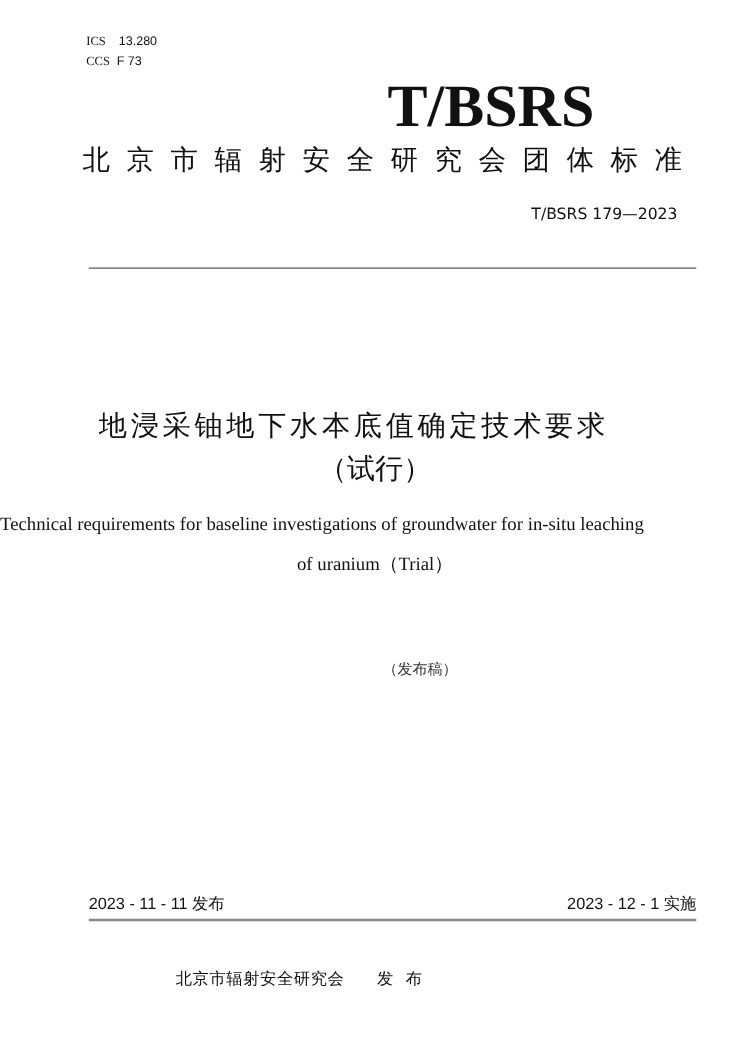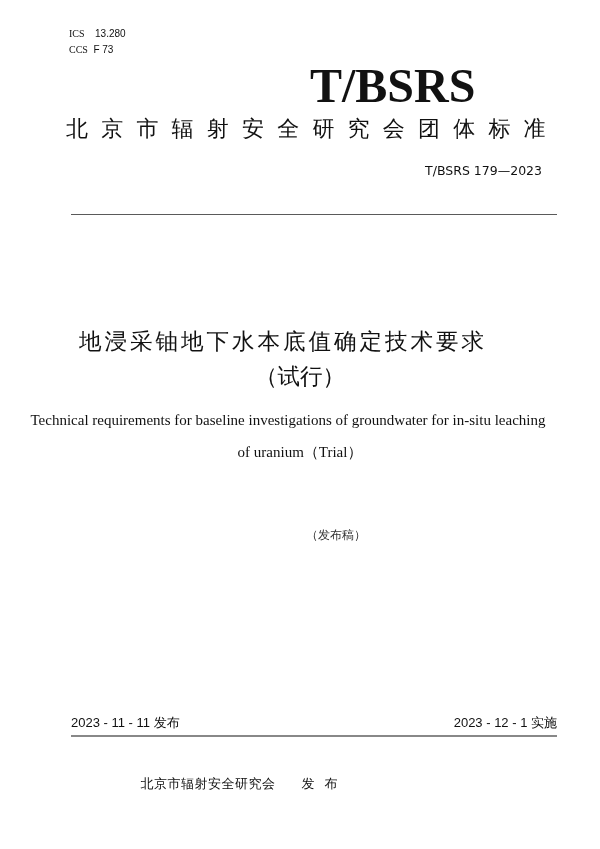--- a/index.html
+++ b/index.html
@@ -16,23 +16,23 @@
 
     #brand { left: 310px; top: 59px; width: 214px; text-align: left; font-size: 48px; font-weight: bold; line-height: 54px; letter-spacing: 0px; }
     #org-title { left: 66px; top: 113px; width: 490px; font-size: 22px; line-height: 32px; letter-spacing: 13.2px; }
     #std-number { right: 58px; top: 163px; font-size: 12.5px; line-height: 16px; }
 
     .hr { position: absolute; left: 71px; width: 486px; height: 1px; background: #5a5a5a; }
     #hr-top { top: 214px; }
     #hr-bottom { top: 735px; height: 2px; background: #888; }
 
     #title-cn { left: 0; width: 566px; top: 325px; text-align: center; font-size: 22.5px; line-height: 32px; letter-spacing: 3px; }
-    #title-trial { left: 0; width: 600px; top: 360px; text-align: center; font-size: 22.5px; line-height: 32px; }
+    #title-trial { left: 0; width: 600px; top: 360px; text-align: center; font-size: 22.5px; line-height: 32px; font-family: Liberation Mono, monospace; }
 
-    #title-en-1 { left: 0; width: 576px; top: 410px; text-align: center; font-size: 15px; line-height: 20px; }
+    #title-en-1 { left: 0; width: 576px; top: 410px; text-align: left; font-size: 15px; line-height: 20px; }
     #title-en-2 { left: 0; width: 600px; top: 442px; text-align: center; font-size: 15px; line-height: 20px; }
 
     #draft-status { left: 0; width: 600px; top: 527px; text-align: center; font-size: 12px; line-height: 16px; color: #333; padding-left: 36px; }
 
     #publish-date { left: 71px; top: 714px; font-size: 13px; line-height: 18px; }
     #effective-date { right: 43px; top: 714px; font-size: 13px; line-height: 18px; }
 
     #publisher { left: 0; width: 488px; top: 775px; text-align: center; font-size: 13px; line-height: 18px; }
     .publisher-name { letter-spacing: 0.5px; }
     .publish-action { margin-left: 26px; letter-spacing: 10px; }

